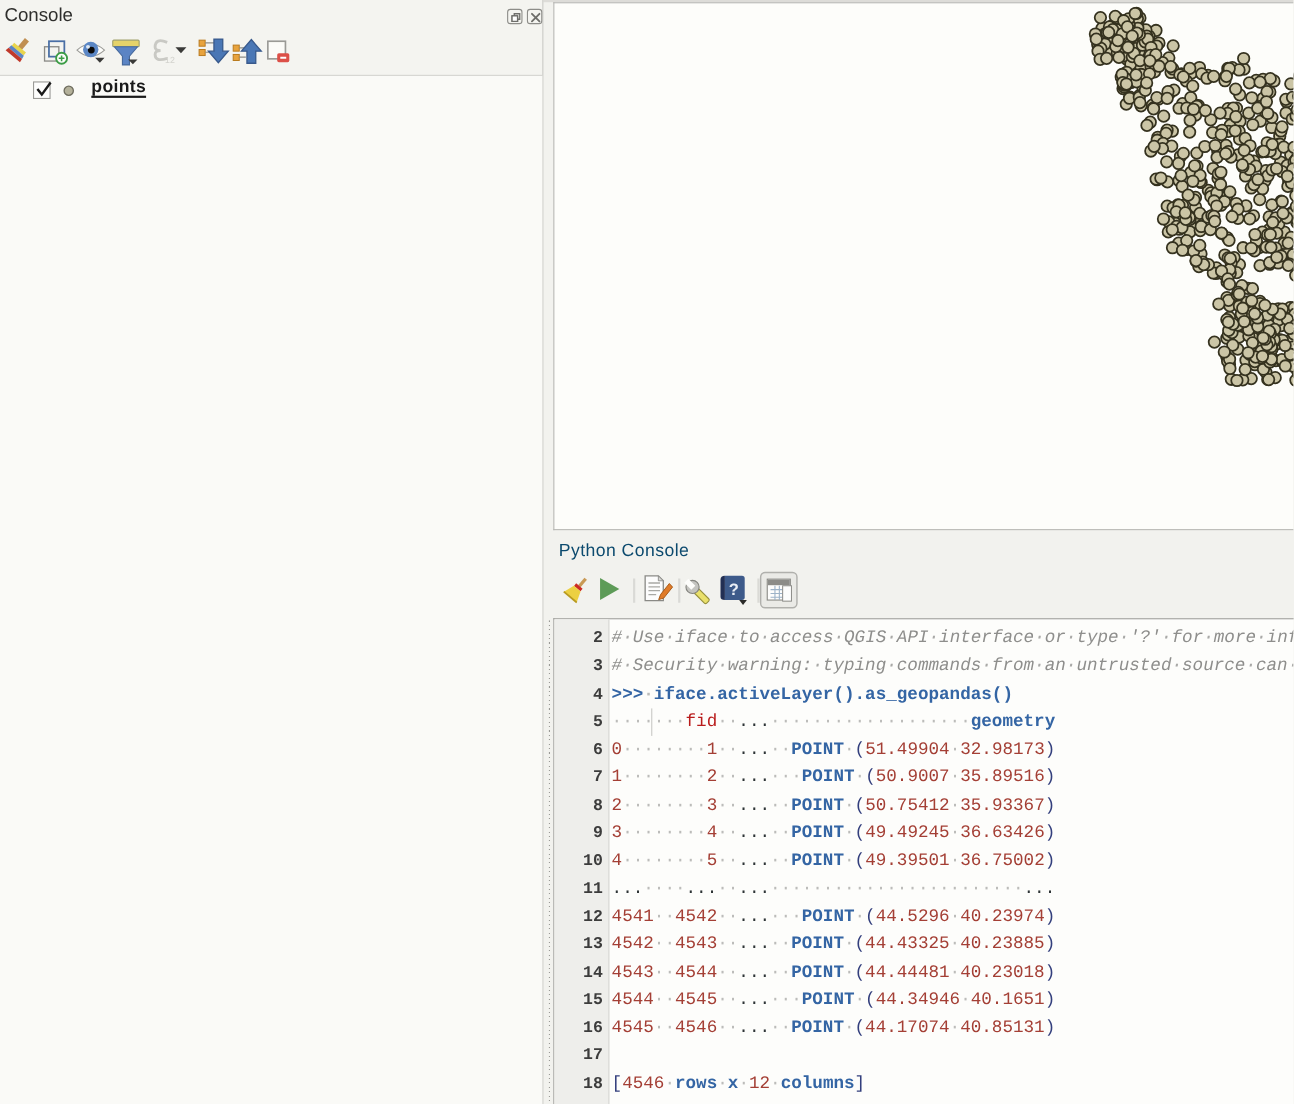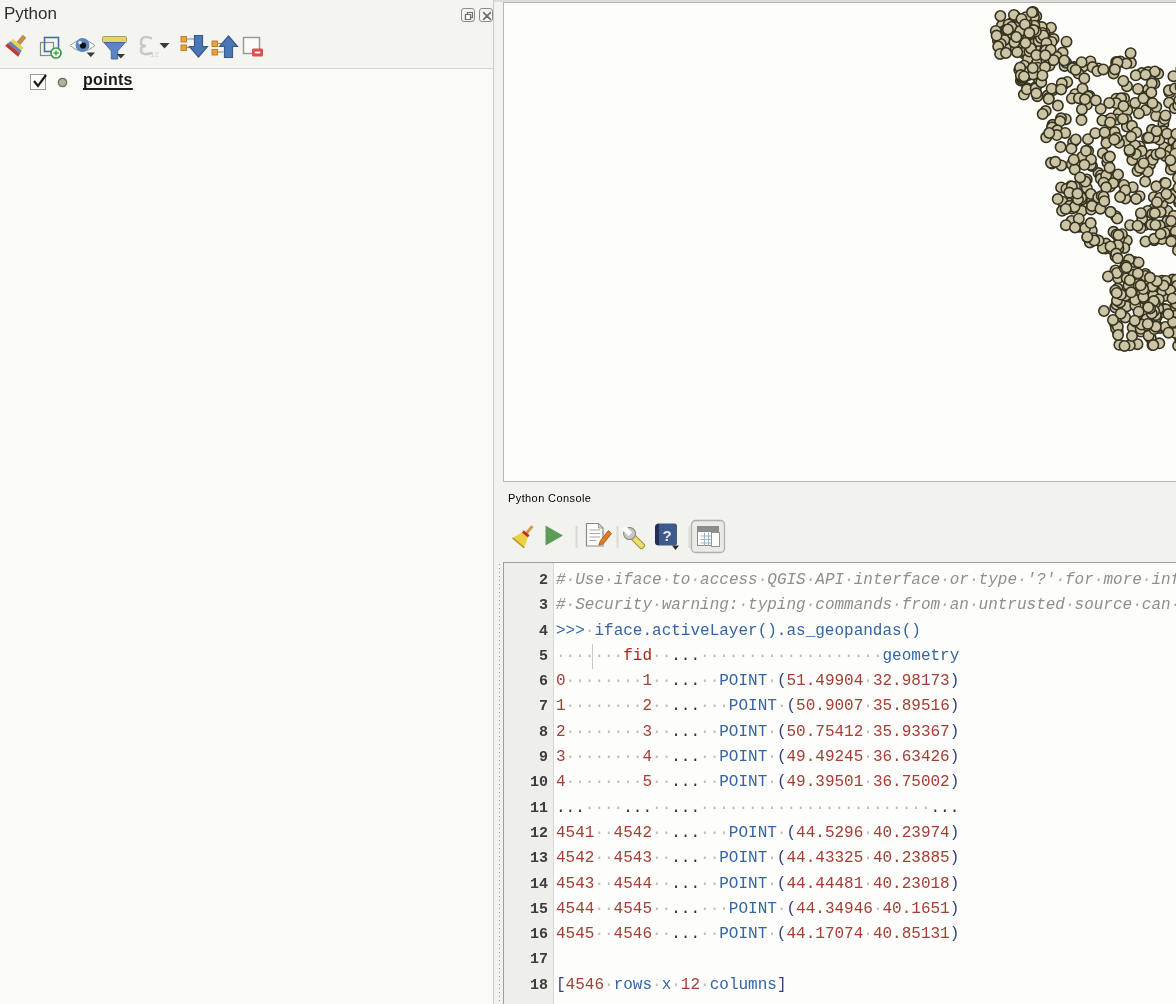--- a/index.html
+++ b/index.html
@@ -7,42 +7,42 @@
   .abs{position:absolute;}
   #leftpanel{left:0;top:0;width:493px;height:1004px;background:#f4f4f0;border-right:1px solid #c9c9c5;}
   #paneltitle{left:4px;top:4px;font-size:17px;color:#2e2e2c;}
   .titlebtn{width:12px;height:12px;border:1px solid #8d8d89;border-radius:3px;top:8px;background:#f4f4f0;}
   #treearea{left:0;top:69px;width:493px;height:935px;background:#fafaf7;}
   #toolsep{left:0;top:68px;width:493px;height:1px;background:#d4d4d0;}
   #chk{left:30px;top:74px;width:14px;height:14px;border:1px solid #9a9a96;background:#fdfdfc;}
   #chk svg{position:absolute;left:0;top:-2px;}
   #layername{left:83px;top:71px;font-size:16px;font-weight:bold;color:#1a1a1a;letter-spacing:.3px;text-decoration:underline;text-decoration-thickness:1.8px;text-underline-offset:2.5px;}
   #mapcanvas{left:503px;top:2px;width:672px;height:478px;background:#fdfdfa;border:1px solid #b7b7b3;border-right:none;}
-  #pctitle{left:508px;top:492px;font-size:11px;letter-spacing:.4px;color:#000000;text-align:right;}
+  #pctitle{left:508px;top:492px;font-size:16px;letter-spacing:.4px;color:#0c4a6e;text-align:right;}
   #codearea{left:503px;top:562px;width:673px;height:442px;background:#fdfdfb;border-top:1px solid #a0a09c;border-left:1px solid #a0a09c;}
   #gutter{left:504px;top:563px;width:49px;height:441px;background:#eeeeeb;border-right:1px solid #d8d8d4;}
   #dotline{left:499px;top:564px;width:1px;height:440px;background-image:repeating-linear-gradient(#9a9a96 0 1px,transparent 1px 4px);}
   #code{left:504px;top:563px;width:672px;height:441px;font-family:"Liberation Mono",monospace;font-size:16px;line-height:25.3px;white-space:pre;overflow:hidden;padding-top:5px;}
   .ln{display:inline-block;width:44px;padding-right:8px;text-align:right;font-size:15px;font-weight:bold;color:#3c3c3c;}
   .cmt{color:#8e8e8c;font-style:italic;}
   .d{color:#bcbcba;}
   .dc{color:#a9a9a7;}
-  .b{color:#3465a4;}
+  .b{color:#3465a4;font-weight:bold;}
   .nb{color:#b91c1c;}
   .r{color:#a43f35;}
   .p{color:#333f7d;}
   .k{color:#2e3436;}
   .topstrip{left:0;top:0;width:1176px;height:2px;background:#dddcd8;}
 </style>
 </head>
 <body>
 <div class="abs topstrip"></div>
 
 <div class="abs" id="leftpanel"></div>
-<div class="abs" id="paneltitle">Python</div>
+<div class="abs" id="paneltitle">Console</div>
 <div class="abs titlebtn" style="left:461px;">
   <svg width="14" height="14" viewBox="0 0 14 14">
       <path d="M5.5 3.5h5v5h-5z M3.5 5.5h5v5h-5z" fill="none" stroke="#6e6e6a" stroke-width="1.2"></path>
       <path d="M3.5 5.5h5v5h-5z" fill="#fff" stroke="#6e6e6a" stroke-width="1.2"></path>
     </svg>
 </div>
 <div class="abs titlebtn" style="left:479px;">
   <svg width="14" height="14" viewBox="0 0 14 14">
       <path d="M3.6 3.6l6.8 6.8M10.4 3.6l-6.8 6.8" stroke="#6e6e6a" stroke-width="1.7" stroke-linecap="round"></path>
     </svg>

